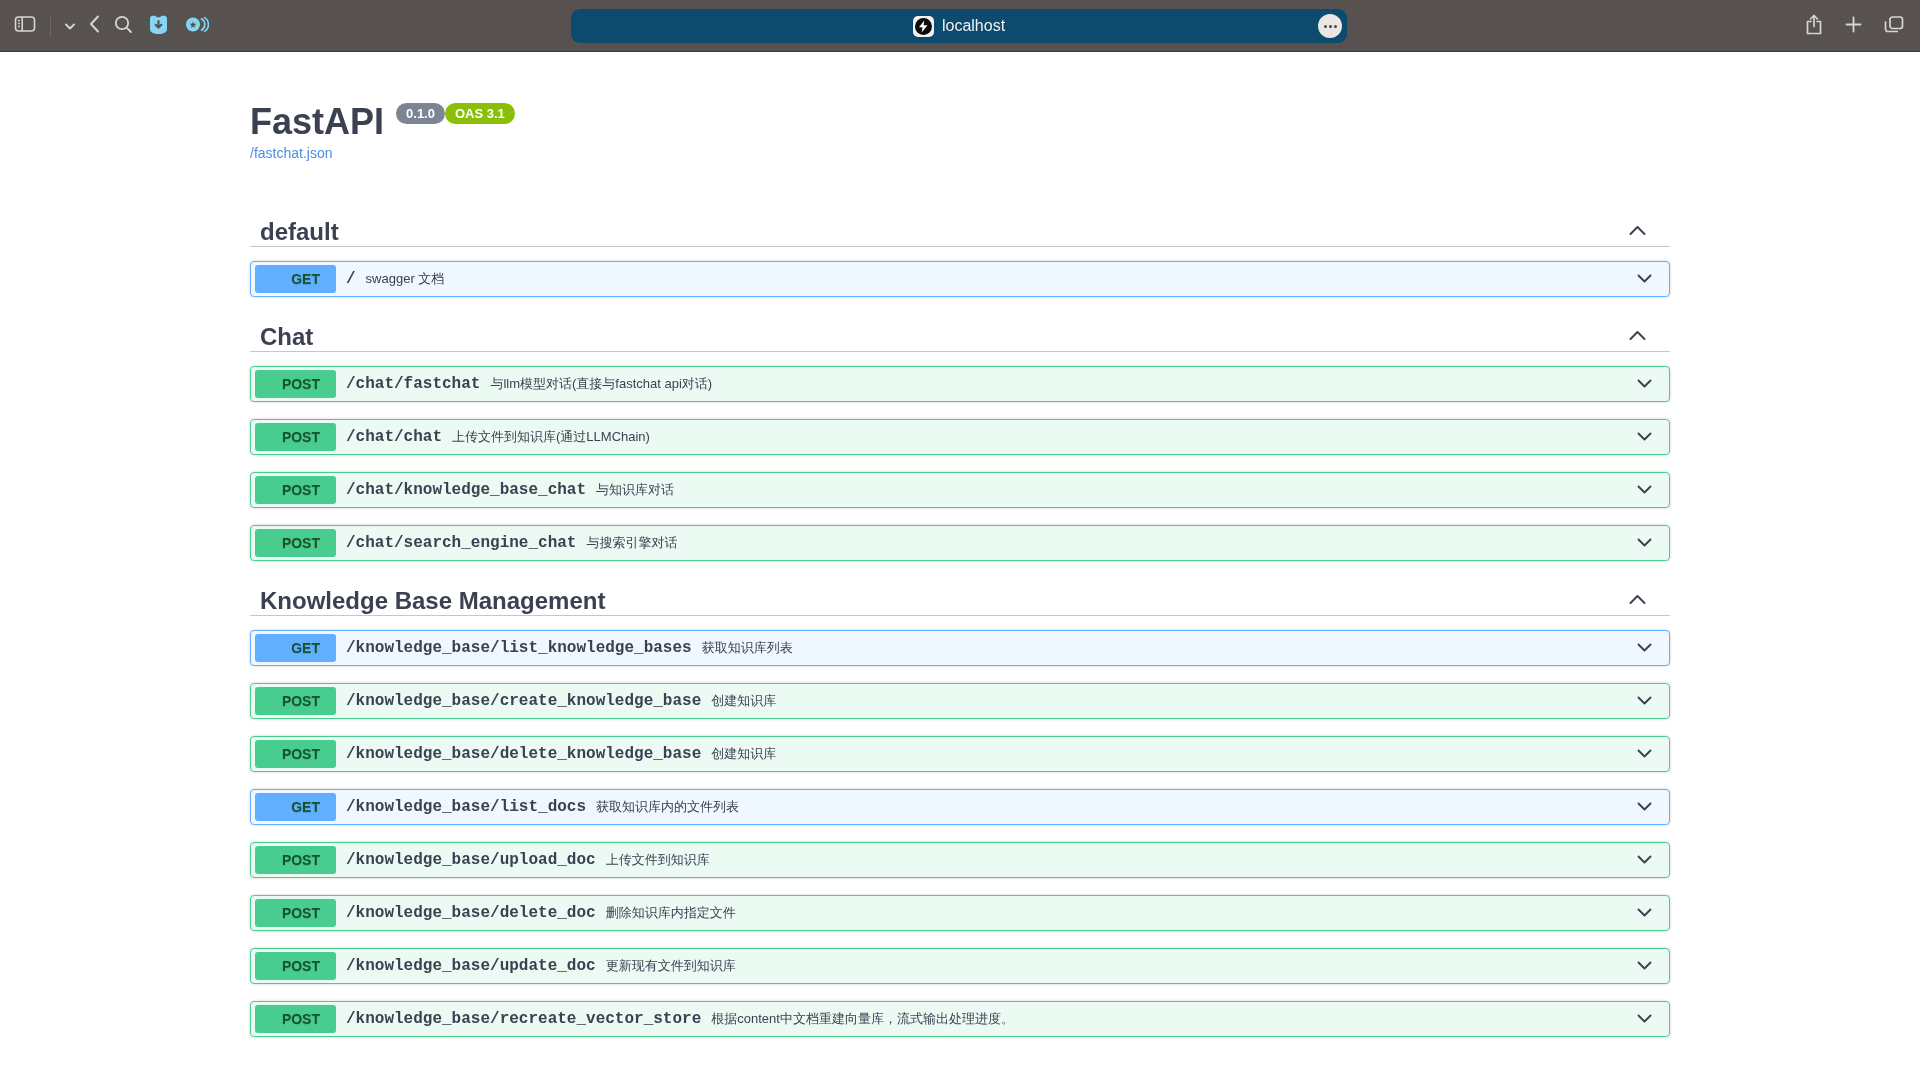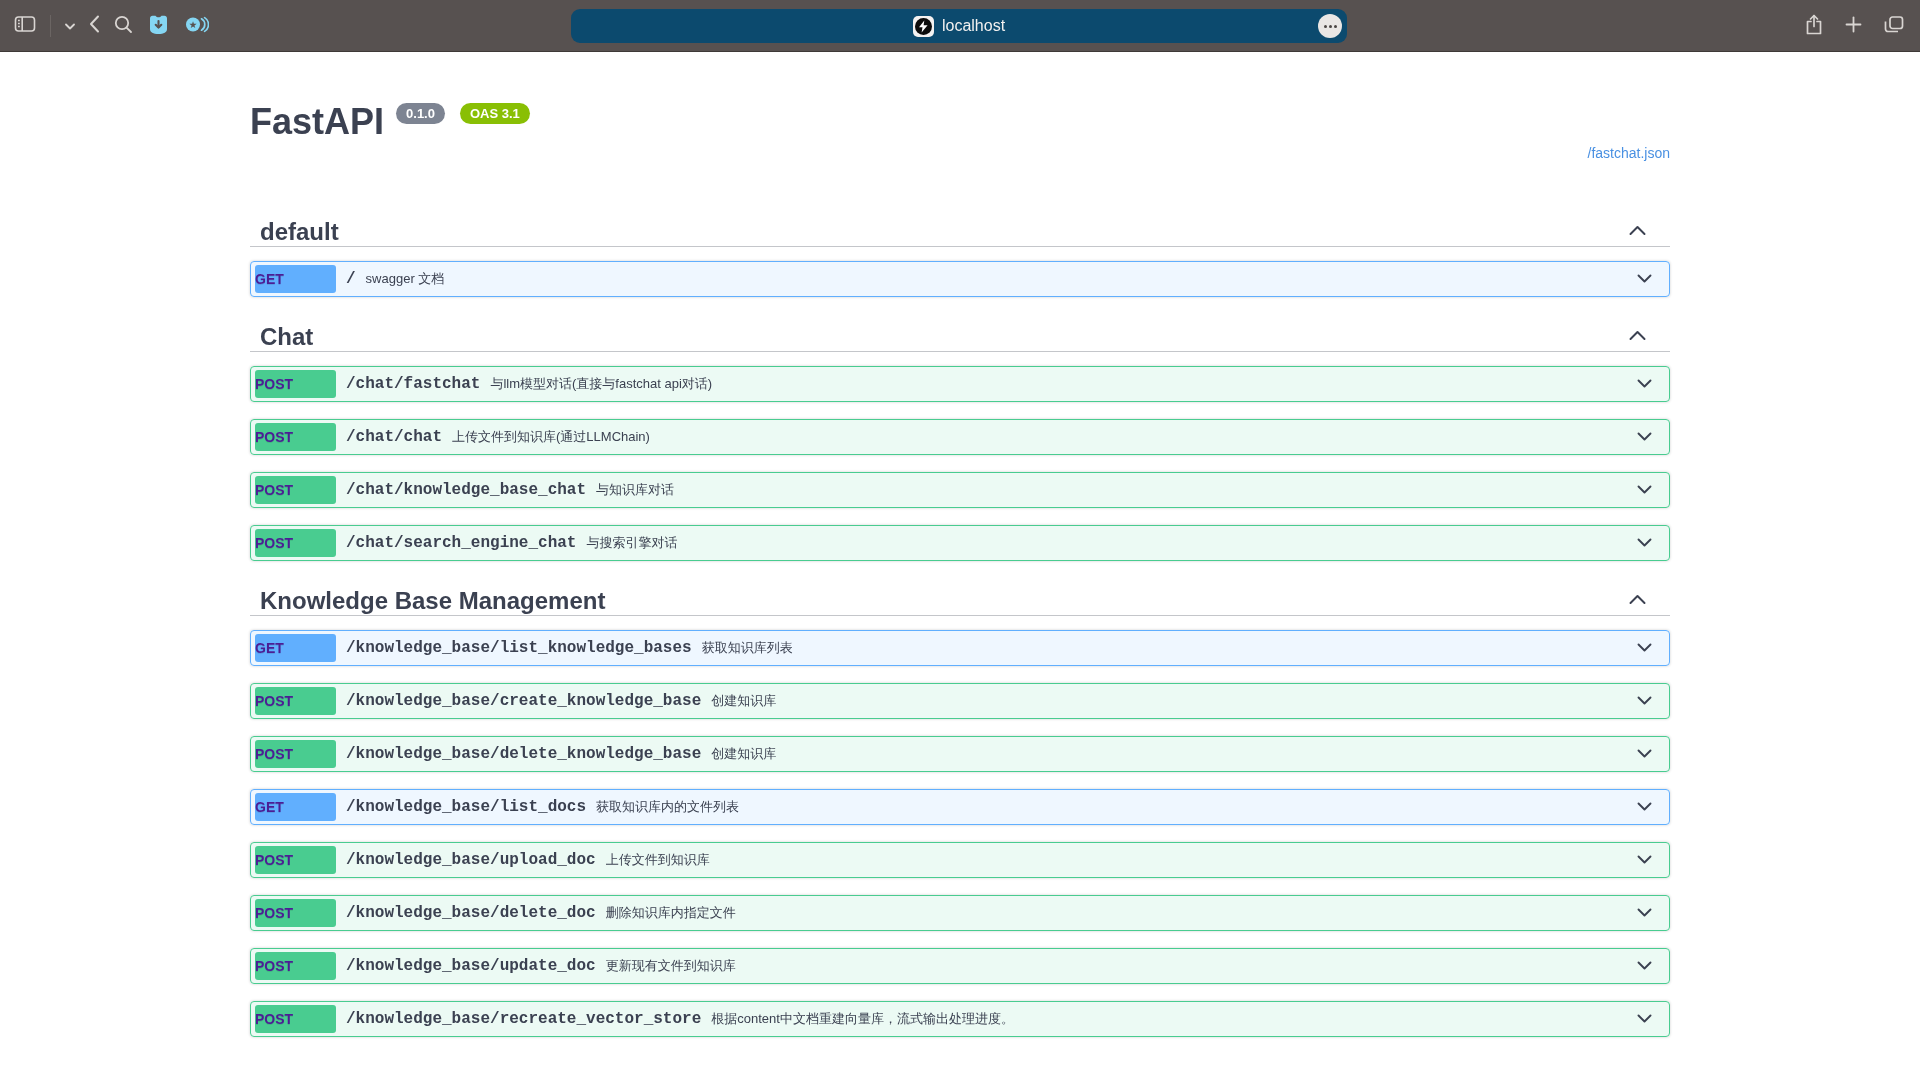--- a/index.html
+++ b/index.html
@@ -24,44 +24,44 @@
     display:flex; align-items:center; justify-content:center; }
   .url-text { color:#f3f1f0; font-size:16px; }
   .ellipsis-btn { position:absolute; right:5px; top:5px; width:24px; height:24px;
     border-radius:50%; background:#e9e6e4; border:none; display:flex;
     align-items:center; justify-content:center; gap:2px; cursor:pointer; }
   .ellipsis-btn i { width:3px; height:3px; border-radius:50%; background:#4a4543; }
 
   
   .page { height:1027px; overflow:hidden; background:#fff; }
   .wrapper { max-width:1460px; margin:0 auto; padding:0 20px; }
-  .information-container { padding-top:48px; margin-bottom:47px;text-align:right; }
+  .information-container { padding-top:48px; margin-bottom:47px; }
   .main-title { font-size:36px; line-height:1.2; font-weight:700; color:#3b4151;
     display:flex; align-items:flex-start; }
   .title-text { display:inline-block; }
-  .badges { display:flex; gap:15px; margin-left:12px; margin-top:3px; }
+  .badges { display:flex; gap:0; margin-left:12px; margin-top:3px; }
   .pill { color:#fff; font-size:13px; font-weight:700; line-height:1;
     padding:4px 10px; border-radius:57px; }
   .pill.version { background:#7d8492; }
   .pill.oas { background:#89bf04; }
   .spec-link { display:inline-block; margin-top:2px; font-size:14px;
     color:#4990e2; text-decoration:none; cursor:pointer; }
 
   .opblock-tag { display:flex; align-items:center; justify-content:space-between;
     font-size:24px; line-height:29px; font-weight:700; color:#3b4151;
     padding:8px 20px 0 10px; border-bottom:1px solid rgba(59,65,81,.3);
     margin-bottom:14px; cursor:pointer; }
   .opblock-tag-section + .opblock-tag-section .opblock-tag { margin-top:2px; }
 
   .opblock { border:1px solid #000; border-radius:4px; margin:0 0 17px;
     box-shadow:0 0 3px rgba(0,0,0,.19); }
   .opblock-summary { display:flex; align-items:center; padding:3px 4px;
     cursor:pointer; }
-  .opblock-method { width:81px; text-align:left; font-size:14px; font-weight:700;
-    color:#4c1d95; padding:6px 0; border-radius:3px;
+  .opblock-method { width:81px; text-align:right; font-size:14px; font-weight:700;
+    color:#14532d; padding:6px 16px; border-radius:3px;
     text-shadow:0 1px 0 rgba(0,0,0,.1); flex:0 0 auto; }
   .opblock-path { font-family:"Liberation Mono","DejaVu Sans Mono",monospace;
     font-size:16px; font-weight:700; color:#3b4151; padding:0 10px;
     letter-spacing:0; white-space:nowrap; }
   .opblock-desc { font-size:13px; color:#3b4151; }
   .opblock-arrow { margin-left:auto; margin-right:9px; display:flex;
     align-items:center; background:none; border:none; cursor:pointer; padding:4px; }
 
   .opblock.get  { background:rgba(97,175,254,.1);  border-color:#61affe; }
   .opblock.get  .opblock-method { background:#61affe; }

